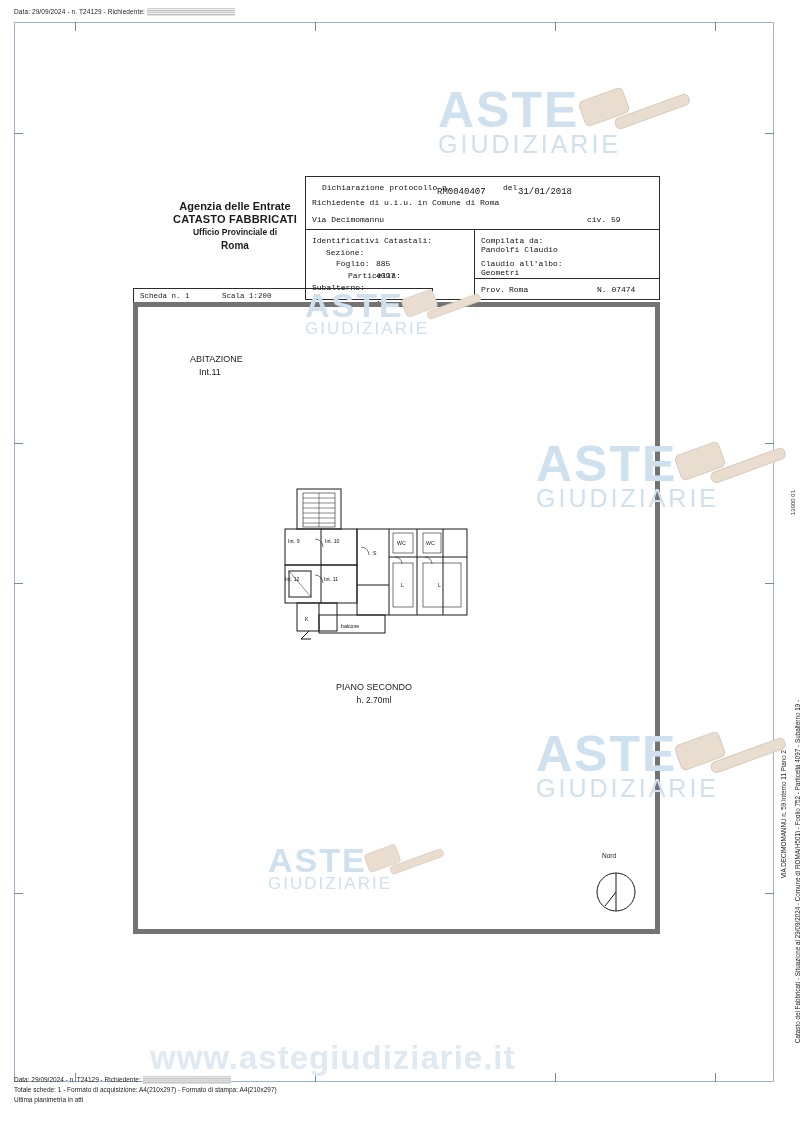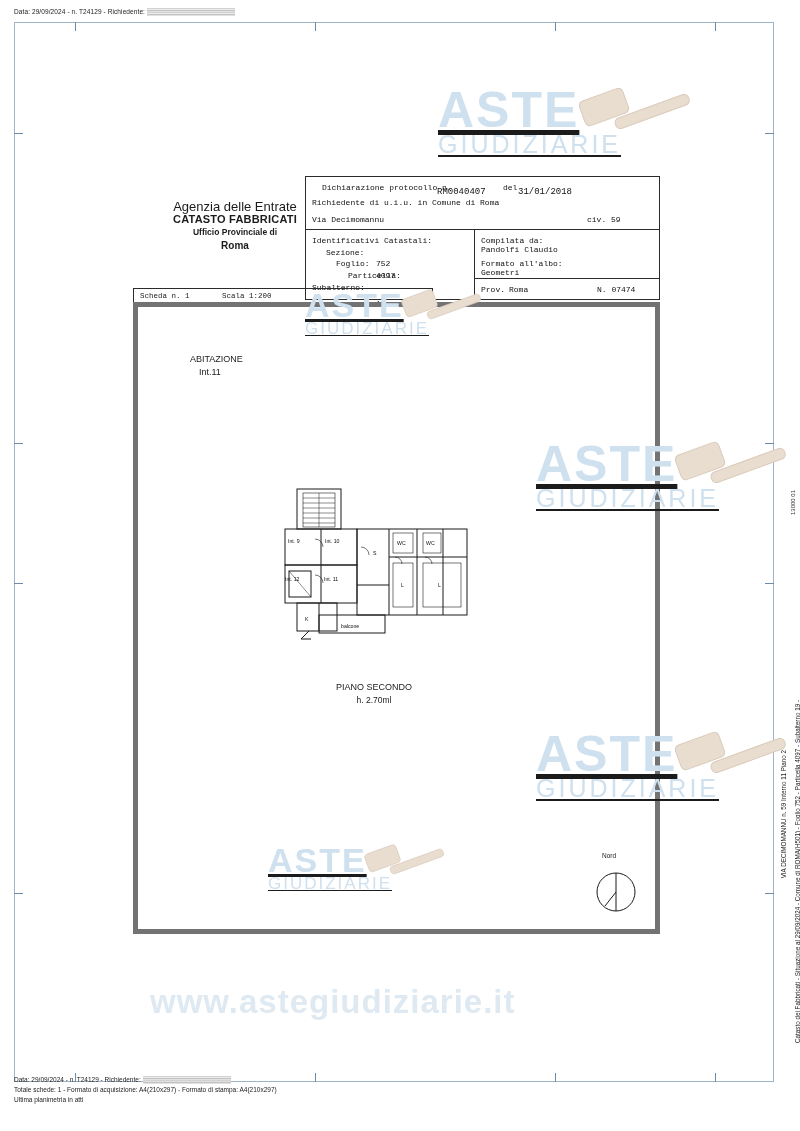--- a/index.html
+++ b/index.html
@@ -45,21 +45,21 @@
   }
   .tick{position:absolute;background:#6d8bab;}
   .tick.v{width:1px;height:9px;}
   .tick.h{height:1px;width:9px;}
 
   
   .agency{
     position:absolute;left:160px;top:200px;width:150px;
     text-align:center;line-height:13px;
   }
-  .agency .a1{font-size:13px;font-weight:normal;}
+  .agency .a1{font-size:11px;font-weight:bold;}
   .agency .a2{font-size:11px;font-weight:bold;letter-spacing:.2px;}
   .agency .a3{font-size:8.5px;font-weight:bold;}
   .agency .a4{font-size:10px;font-weight:bold;}
 
   
   .decl{
     position:absolute;left:305px;top:176px;width:355px;height:124px;
     border:1px solid #2b2b2b;box-sizing:border-box;
     font-family:"Liberation Mono", monospace;font-size:8px;color:#111;
   }
@@ -100,33 +100,32 @@
   .compass svg{position:absolute;left:0;top:10px;}
 
   
   .plan{position:absolute;left:145px;top:180px;}
   .plan text{font-family:"Liberation Sans",sans-serif;}
 
   
   .wm{
     position:absolute;pointer-events:none;user-select:none;
     font-family:"Liberation Sans",sans-serif;
-    text-decoration:underline;
   }
   .wm .aste{
     font-size:50px;font-weight:bold;color:#cfe0ee;letter-spacing:2px;line-height:44px;
   }
   .wm .giud{
     font-size:25px;color:#cfe0ee;letter-spacing:3px;line-height:24px;
   }
   .wm.small .aste{font-size:34px;line-height:30px;}
   .wm.small .giud{font-size:17px;letter-spacing:2px;line-height:17px;}
   .gavel{position:absolute;}
   .wm-url{
-    position:absolute;left:150px;top:983px;
+    position:absolute;left:150px;top:1039px;
     font-size:33px;font-weight:bold;color:#dfe9f2;letter-spacing:1px;
     white-space:nowrap;
   }
 
   
   .sidetext{
     position:absolute;right:6px;top:700px;
     font-size:6.3px;color:#222;white-space:nowrap;
     transform:rotate(-90deg);transform-origin:100% 0;
   }
@@ -201,30 +200,30 @@
       <span class="t" style="left:212px;top:10px;font-size:9px;">31/01/2018</span>
       <span class="t" style="left:6px;top:21px;">Richiedente di u.i.u. in Comune di Roma</span>
       <span class="t" style="left:6px;top:38px;">Via Decimomannu</span>
       <span class="t" style="left:281px;top:38px;">civ. 59</span>
     </div>
     <div class="row2">
       <div class="col-l">
         <span class="t" style="left:6px;top:6px;">Identificativi Catastali:</span>
         <span class="t" style="left:20px;top:18px;">Sezione:</span>
         <span class="t" style="left:30px;top:29px;">Foglio:</span>
-        <span class="t" style="left:70px;top:29px;">752</span>
+        <span class="t" style="left:70px;top:29px;">885</span>
         <span class="t" style="left:20px;top:41px;margin-left:22px;">Particella:</span>
         <span class="t" style="left:70px;top:41px;text-align:right;">4097</span>
         <span class="t" style="left:6px;top:53px;">Subalterno:</span>
         <span class="t" style="left:70px;top:69px;text-align:right;">19</span>
       </div>
       <div class="col-r">
         <span class="t" style="left:6px;top:6px;">Compilata da:</span>
         <span class="t" style="left:6px;top:15px;">Pandolfi Claudio</span>
-        <span class="t" style="left:6px;top:29px;">Formato all'albo:</span>
+        <span class="t" style="left:6px;top:29px;">Claudio all'albo:</span>
         <span class="t" style="left:6px;top:38px;">Geometri</span>
         <div class="sep-line" style="top:48px;"></div>
         <span class="t" style="left:6px;top:55px;">Prov.</span>
         <span class="t" style="left:34px;top:55px;">Roma</span>
         <span class="t" style="left:122px;top:55px;">N. 07474</span>
       </div>
     </div>
   </div>
 
   <div class="scheda">

